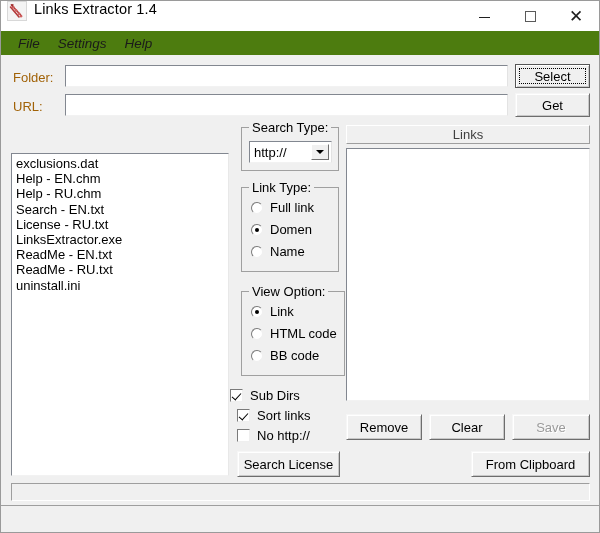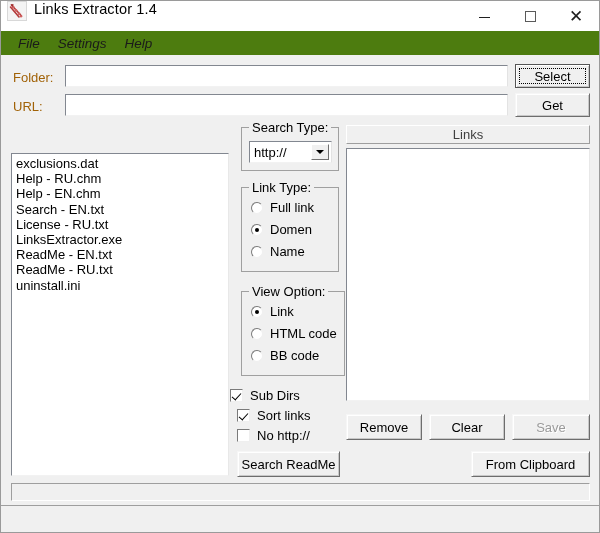--- a/index.html
+++ b/index.html
@@ -391,22 +391,22 @@
 
     <div class="label" style="left:12px; top:44px;">URL:</div>
     <input class="textinput" style="left: 64px; top: 39px; width: 443px; height: 22px;" placeholder="">
     <div class="btn" style="left:514px; top:38px; width:75px; height:24px;">
       <span>Get</span>
     </div>
 
 
     <div class="listbox" style="left:10px; top:98px; width:218px; height:323px;">
       <div class="item">exclusions.dat</div>
+      <div class="item">Help - EN.chm</div>
       <div class="item">Help - RU.chm</div>
-      <div class="item">Help - EN.chm</div>
       <div class="item">Search - EN.txt</div>
       <div class="item">License - RU.txt</div>
       <div class="item">LinksExtractor.exe</div>
       <div class="item">ReadMe - EN.txt</div>
       <div class="item">ReadMe - RU.txt</div>
       <div class="item">uninstall.ini</div>
     </div>
 
     <div class="group" style="left:240px; top:72px; width:98px; height:44px;">
       <span class="group-title">Search Type:</span>
@@ -472,21 +472,21 @@
       <span>Remove</span>
     </div>
     <div class="btn" style="left:428px; top:359px; width:76px; height:26px;">
       <span>Clear</span>
     </div>
     <div class="btn disabled" style="left:511px; top:359px; width:78px; height:26px;">
       <span>Save</span>
     </div>
 
     <div class="btn" style="left:236px; top:396px; width:103px; height:26px;">
-      <span>Search ReadMe</span>
+      <span>Search License</span>
     </div>
     <div class="btn" style="left:470px; top:396px; width:119px; height:26px;">
       <span>From Clipboard</span>
     </div>
 
     <div class="bottompanel" style="left:10px; top:428px; width:579px; height:18px;"></div>
 
   </div>
 
   <div class="statusbar" style="top:504px; height:27px;">

